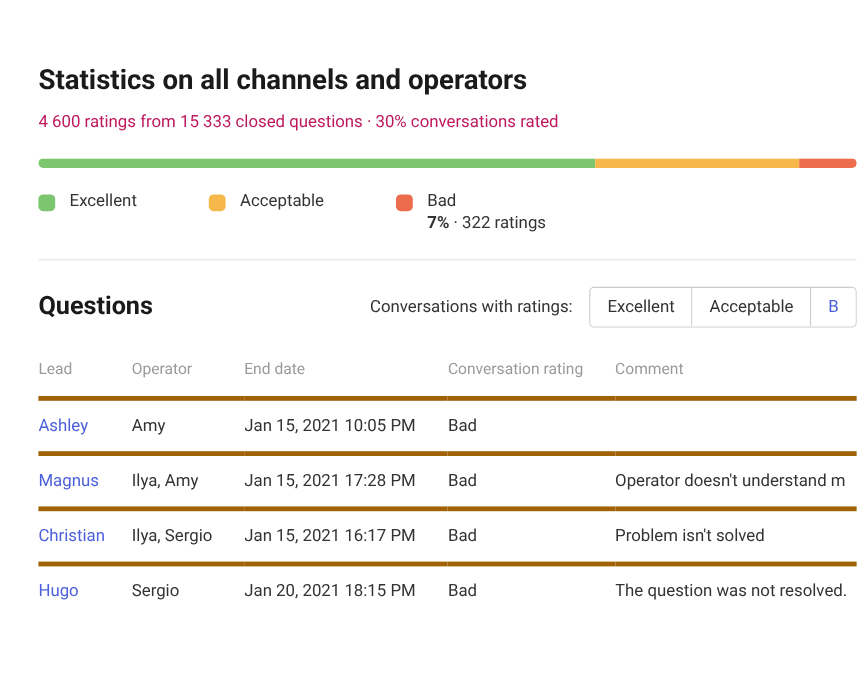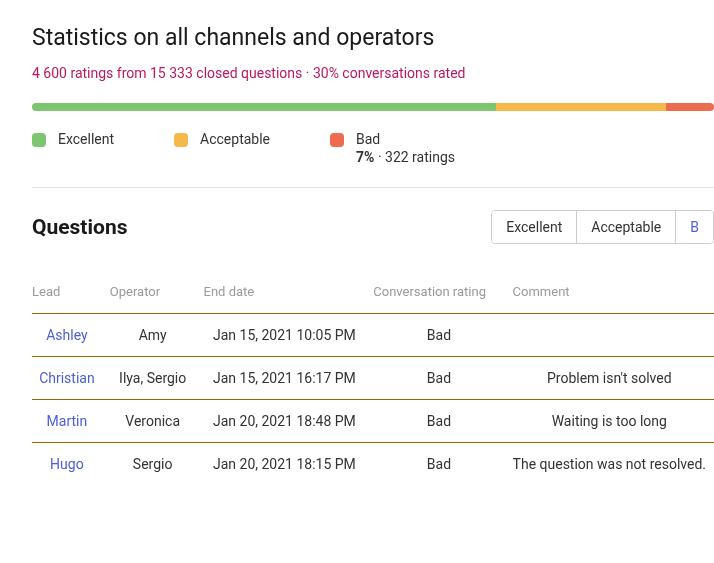--- a/index.html
+++ b/index.html
@@ -7,23 +7,24 @@
     font-family: -apple-system, BlinkMacSystemFont, "Segoe UI", Roboto, Helvetica, Arial, sans-serif;
     background: #fff;
     color: #1a1a1a;
     width: 714px;
     height: 563px;
     overflow: hidden;
     padding: 24px 0 0 32px;
   }
   .page-title {
     font-size: 23px;
-    font-weight: 400;
+    font-weight: 700;
     color: #1a1a1a;
     margin-bottom: 14px;
+    margin-top: 29px;
   }
   .summary-line {
     font-size: 14px;
     color: #be185d;
     margin-bottom: 22px;
   }
   .progress-bar {
     display: flex;
     height: 8px;
     border-radius: 4px;
@@ -69,21 +70,21 @@
   }
   .divider {
     border: none;
     border-top: 1px solid #e5e5e5;
     margin-bottom: 22px;
   }
   .questions-header {
     display: flex;
     align-items: center;
     justify-content: space-between;
-    margin-bottom: 40px;
+    margin-bottom: 28px;
     gap: 20px;
   }
   .questions-title {
     font-size: 21px;
     font-weight: 700;
   }
   .filter-group {
     display: flex;
     align-items: center;
     gap: 14px;
@@ -121,25 +122,24 @@
     font-weight: 400;
     font-size: 13px;
     color: #9a9a9a;
     padding: 0 8px 14px 0;
     margin-top: 48px;
   }
   td {
     font-size: 14px;
     color: #333;
     padding: 13px 8px 13px 0;
-    border-top: 1px solid #a16207;
+    border-top: 4px solid #a16207;
     white-space: nowrap;
     overflow: hidden;
     text-overflow: ellipsis;
-    text-align: center;
   }
   td.lead a {
     color: #4a5fd9;
     text-decoration: none;
   }
   .col-lead { width: 78px; }
   .col-op { width: 94px; }
   .col-date { width: 170px; }
   .col-rating { width: 140px; }
   .col-comment { }
@@ -179,20 +179,21 @@
       <div class="stat"><b>7%</b><span> · </span><span>322 ratings</span></div>
     </div>
   </div>
 </div>
 
 <hr class="divider">
 
 <div class="questions-header">
   <h2 class="questions-title">Questions</h2>
   <div class="filter-group">
+    <span class="filter-label">Conversations with ratings:</span>
     <div class="seg-buttons">
       <button class="seg-btn">Excellent</button>
       <button class="seg-btn">Acceptable</button>
       <button class="seg-btn selected">B</button>
     </div>
   </div>
 </div>
 
 <table>
   <thead>
@@ -206,34 +207,34 @@
   </thead>
   <tbody id="tbody">
       <tr>
         <td class="lead col-lead"><a href="#">Ashley</a></td>
         <td class="col-op">Amy</td>
         <td class="col-date">Jan 15, 2021 10:05 PM</td>
         <td class="col-rating">Bad</td>
         <td class="col-comment"></td>
       </tr>
       <tr>
+        <td class="lead col-lead"><a href="#">Magnus</a></td>
+        <td class="col-op">Ilya, Amy</td>
+        <td class="col-date">Jan 15, 2021 17:28 PM</td>
+        <td class="col-rating">Bad</td>
+        <td class="col-comment">Operator doesn't understand m</td>
+      </tr>
+      <tr>
         <td class="lead col-lead"><a href="#">Christian</a></td>
         <td class="col-op">Ilya, Sergio</td>
         <td class="col-date">Jan 15, 2021 16:17 PM</td>
         <td class="col-rating">Bad</td>
         <td class="col-comment">Problem isn't solved</td>
       </tr>
       <tr>
-        <td class="lead col-lead"><a href="#">Martin</a></td>
-        <td class="col-op">Veronica</td>
-        <td class="col-date">Jan 20, 2021 18:48 PM</td>
-        <td class="col-rating">Bad</td>
-        <td class="col-comment">Waiting is too long</td>
-      </tr>
-      <tr>
         <td class="lead col-lead"><a href="#">Hugo</a></td>
         <td class="col-op">Sergio</td>
         <td class="col-date">Jan 20, 2021 18:15 PM</td>
         <td class="col-rating">Bad</td>
         <td class="col-comment">The question was not resolved.</td>
       </tr>
     </tbody>
 </table>
 
 </body></html>

